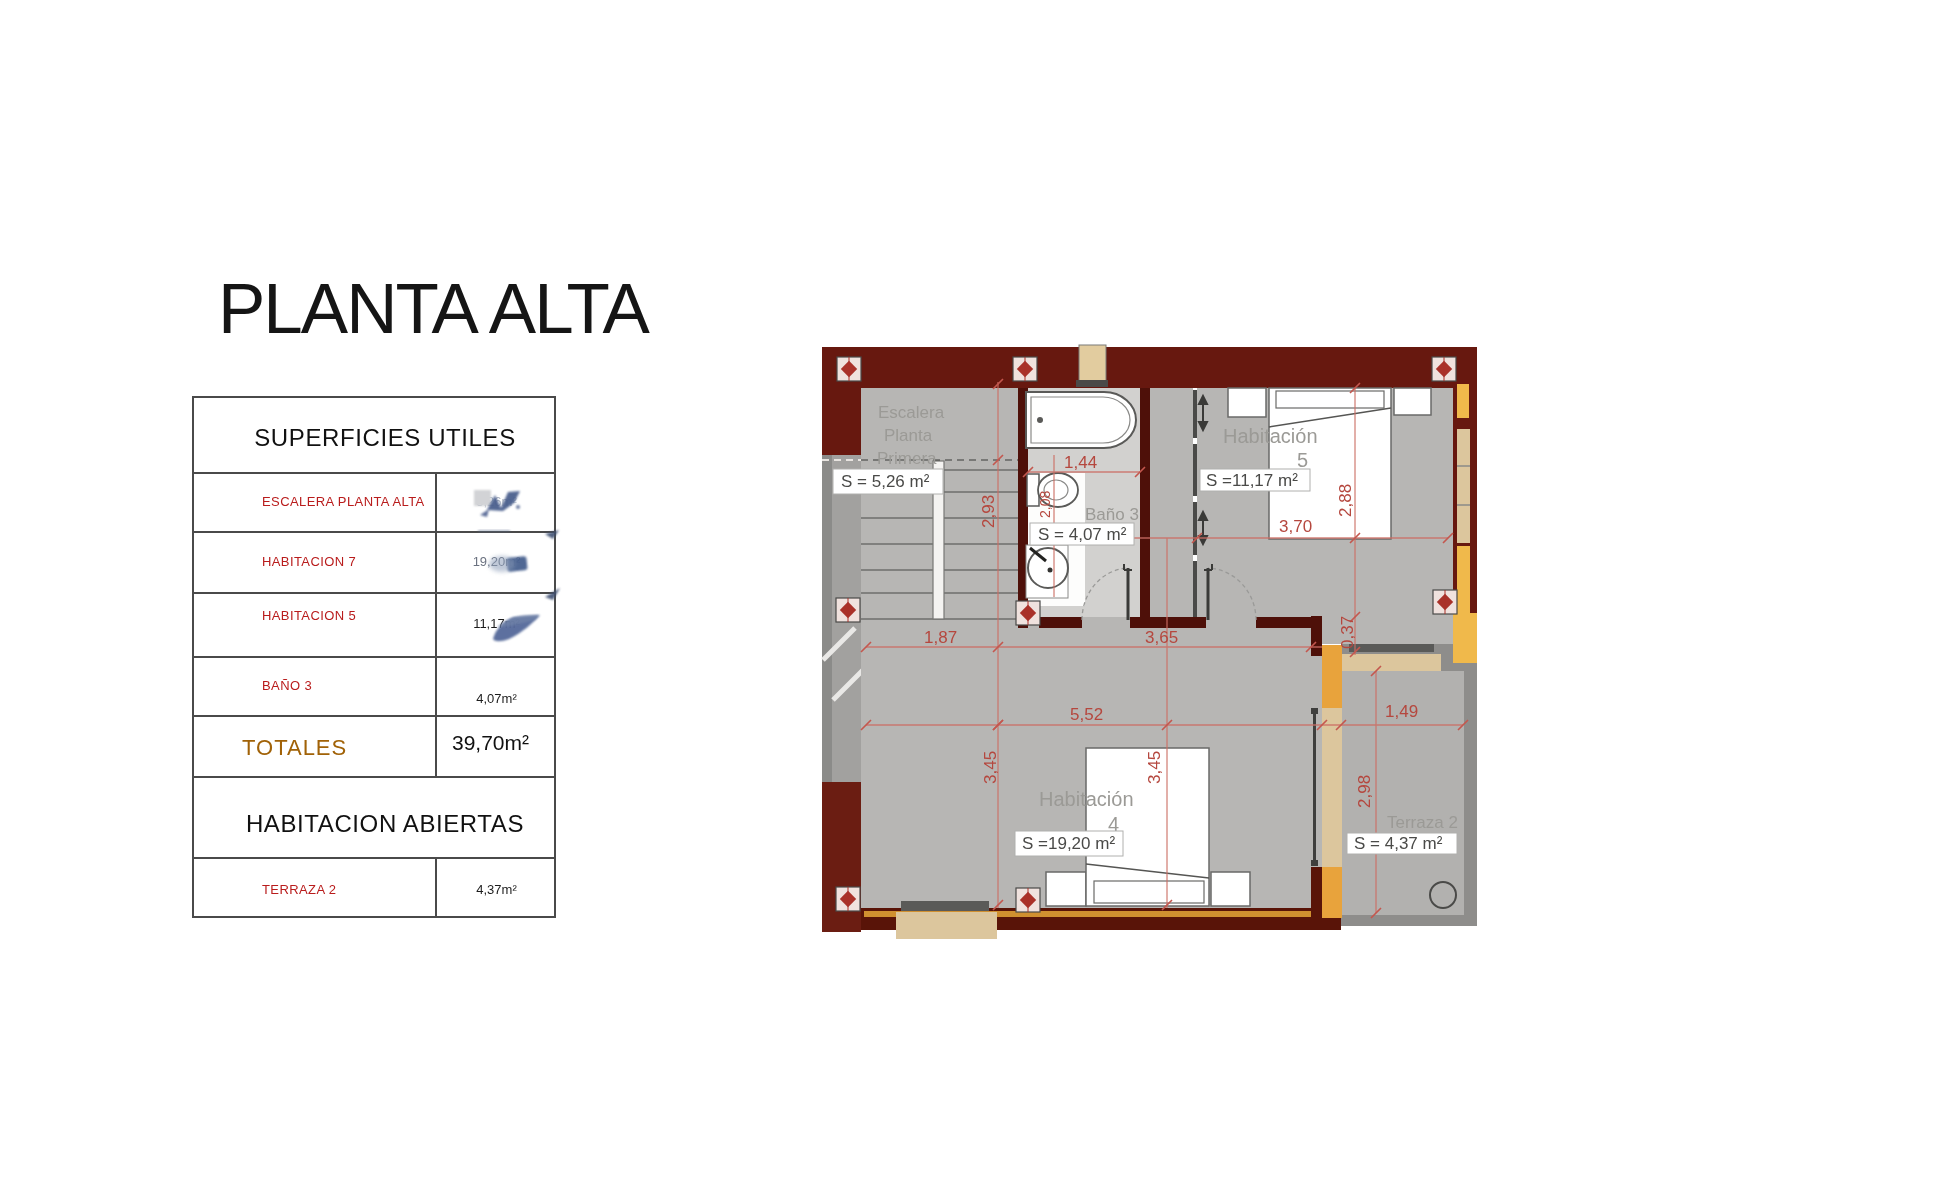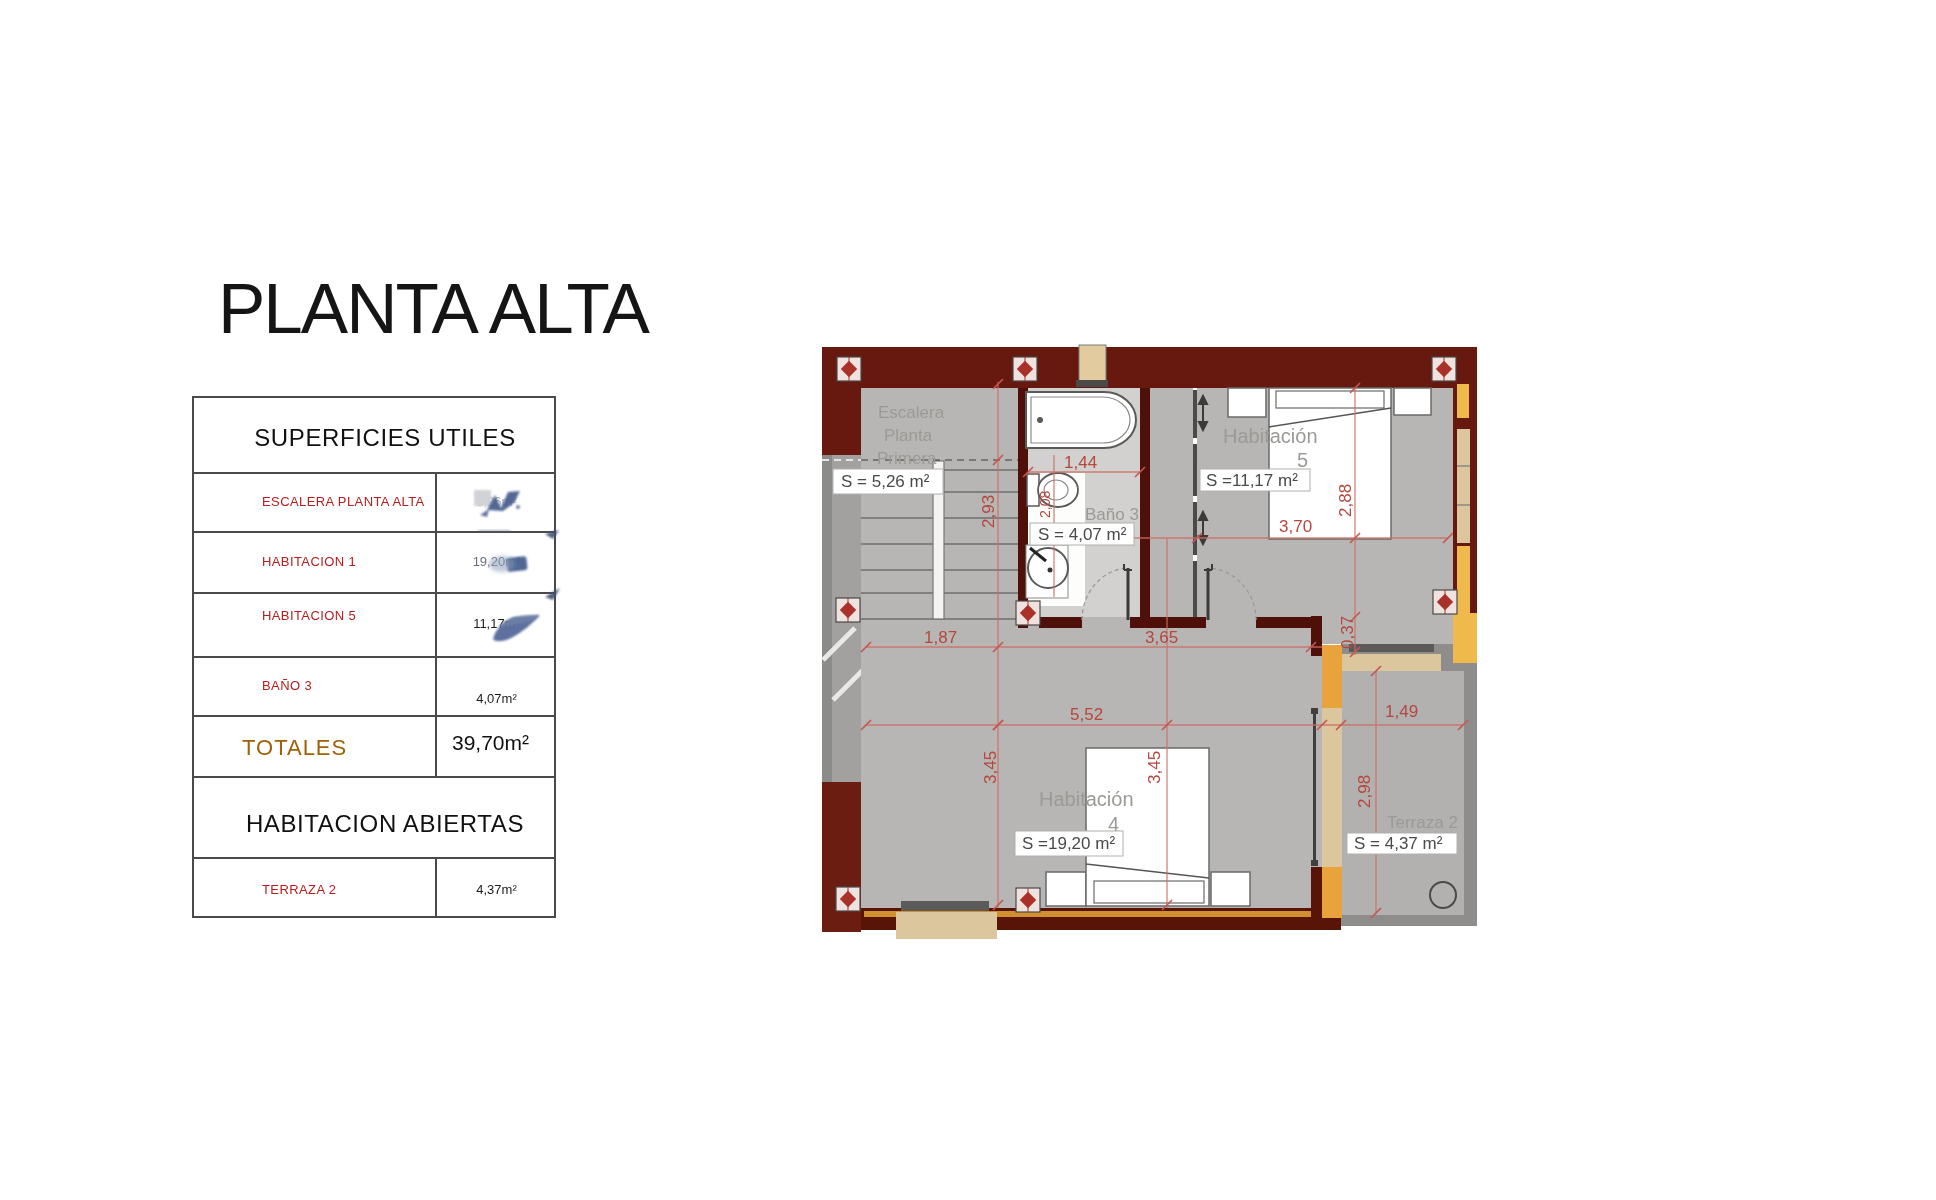--- a/index.html
+++ b/index.html
@@ -28,21 +28,21 @@
   <div class="hline" style="top:378px;"></div>
   <div class="hline" style="top:459px;"></div>
   <div class="vseg" style="top:74px;height:59px;"></div>
   <div class="vseg" style="top:133px;height:61px;"></div>
   <div class="vseg" style="top:194px;height:64px;"></div>
   <div class="vseg" style="top:258px;height:59px;"></div>
   <div class="vseg" style="top:317px;height:61px;"></div>
   <div class="vseg" style="top:459px;height:59px;"></div>
   <div class="hdr" style="top:26px;">SUPERFICIES UTILES</div>
   <div class="rowlab" style="top:96px;">ESCALERA PLANTA ALTA</div>
-  <div class="rowlab" style="top:156px;">HABITACION 1</div>
+  <div class="rowlab" style="top:156px;">HABITACION 7</div>
   <div class="rowlab" style="top:210px;">HABITACION 5</div>
   <div class="rowlab" style="top:280px;">BAÑO 3</div>
   <div class="rowval" style="top:293px;">4,07m²</div>
   <div style="position:absolute;left:48px;top:337px;font-size:22px;color:#a16207;letter-spacing:1px;">TOTALES</div>
   <div style="position:absolute;left:243px;top:333px;width:107px;text-align:center;font-size:21px;color:#111;">39,70m²</div>
   <div class="hdr" style="top:412px;">HABITACION ABIERTAS</div>
   <div class="rowlab" style="top:484px;">TERRAZA 2</div>
   <div class="rowval" style="top:484px;">4,37m²</div>
 
   <div class="rowval" style="top:96px;color:#aab2c0;">5,26m²</div>

